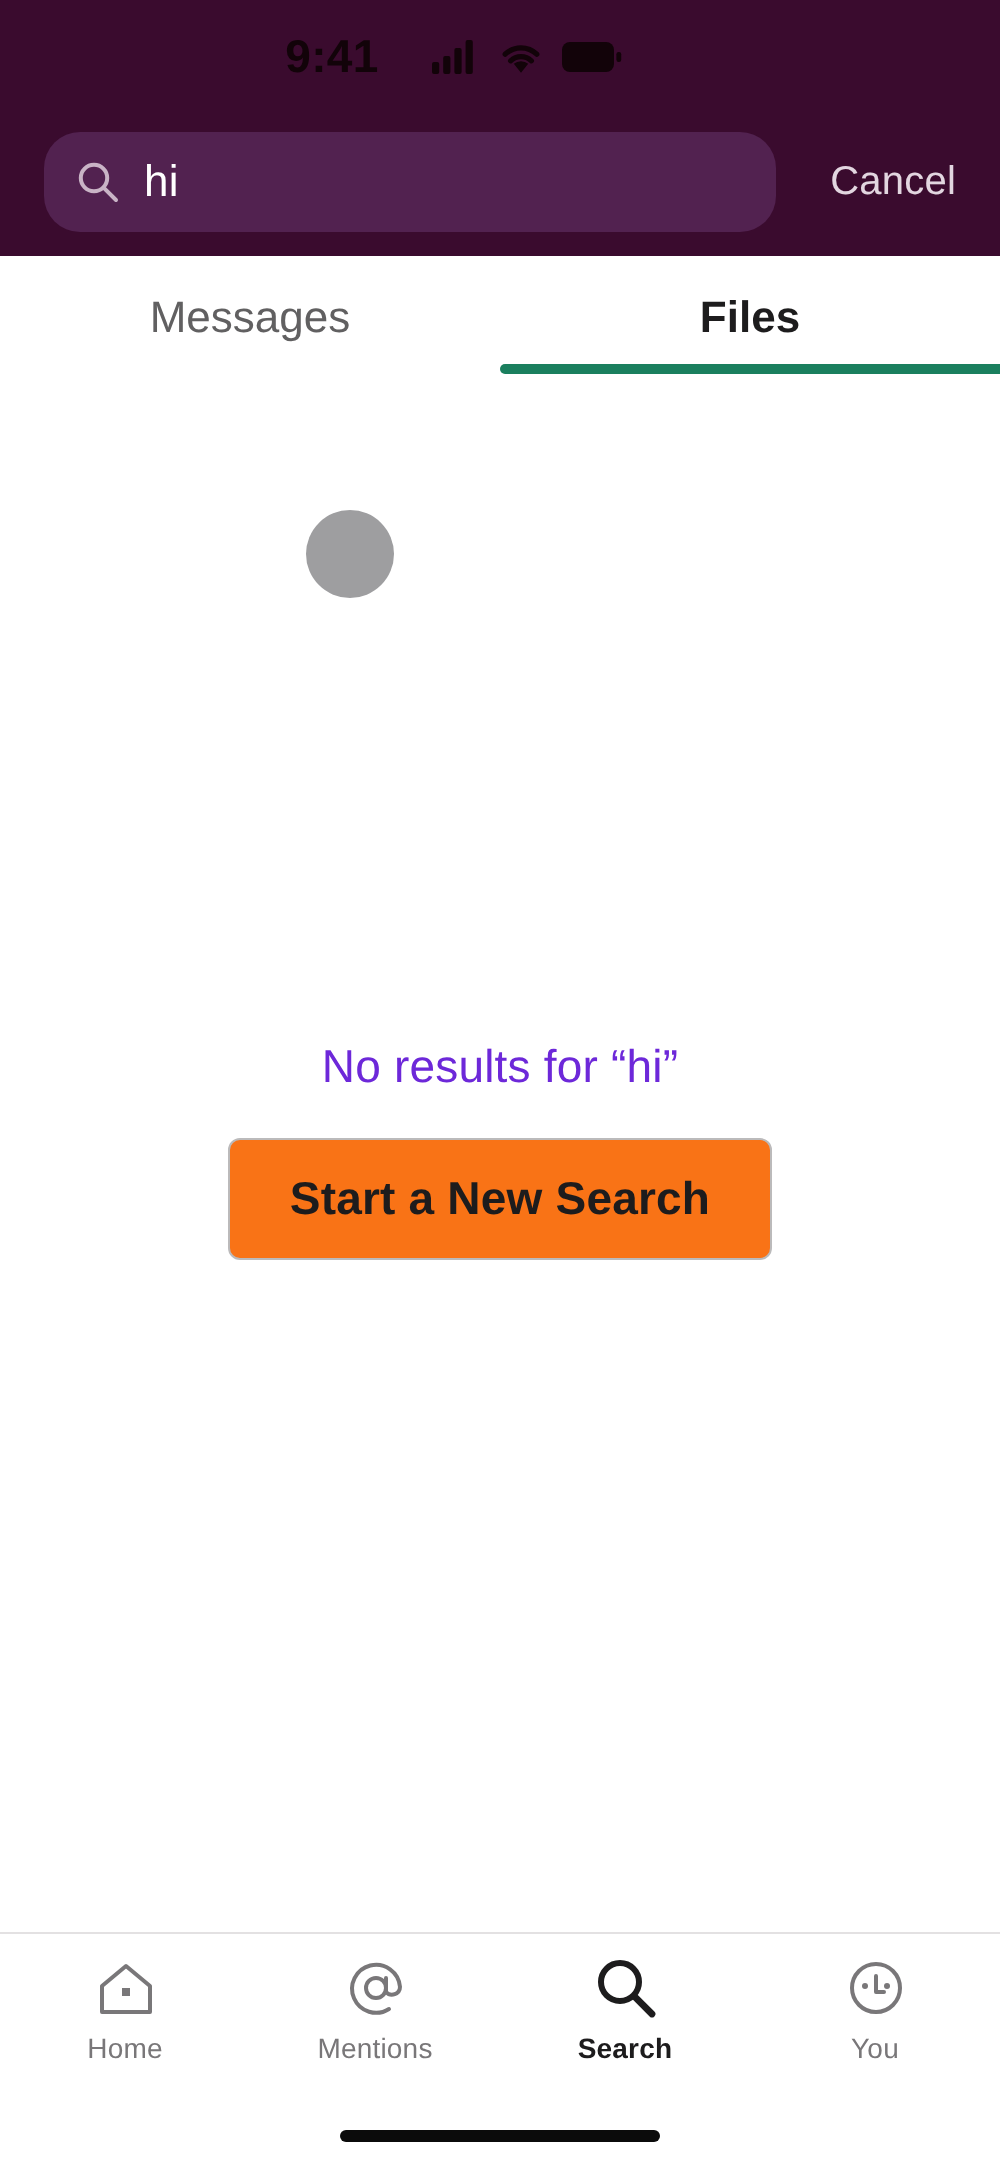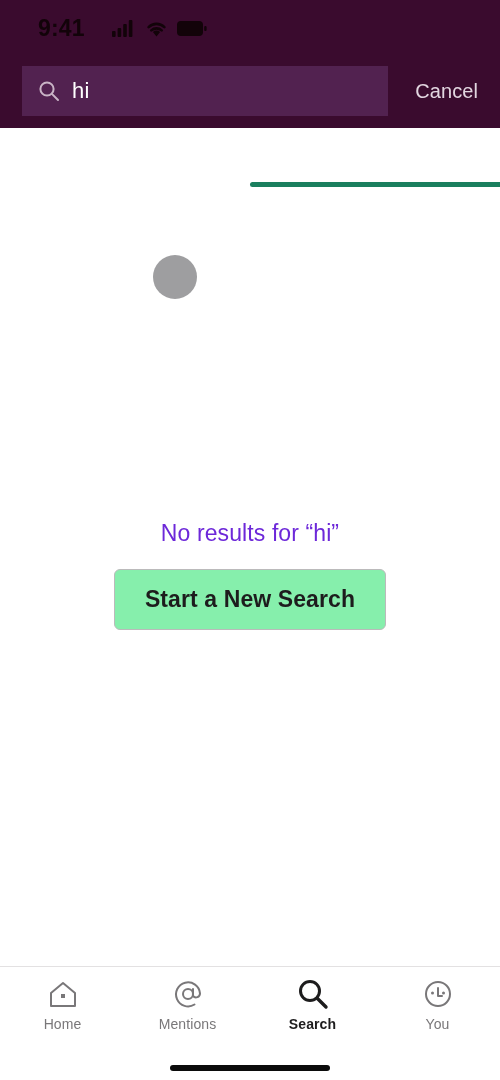--- a/index.html
+++ b/index.html
@@ -12,38 +12,38 @@
   }
   .phone { position:relative; width:500px; height:1080px; background:#ffffff; }
 
   
   .header {
     position:absolute; top:0; left:0; width:500px; height:128px;
     background:#3a0b2e;
   }
   .statusbar {
     position:absolute; top:0; left:0; width:444px; height:52px;
-    display:flex; align-items:center; justify-content:flex-start;
+    display:flex; align-items:center; justify-content:center;
     padding:0 28px;
     gap:27px;
   }
   .status-time {
     font-size:23px; font-weight:bold; color:#120309;
     letter-spacing:0.2px; margin-left:10px; margin-top:4px;
   }
   .status-icons { display:flex; align-items:center; gap:9px; margin-top:4px; }
   .status-icons svg { display:block; }
 
   .searchrow {
     position:absolute; top:66px; left:0; width:500px; height:50px;
     display:flex; align-items:center; padding:0 22px;
   }
   .searchfield {
     position:relative; width:366px; height:50px;
-    background:#522250; border-radius:0;
+    background:#522250; border-radius:18px;
     display:flex; align-items:center; padding:0 16px;
   }
   .searchfield .mag { width:22px; height:22px; flex:0 0 22px; margin-right:12px; }
   .search-value {
     font-size:22px; color:#ffffff; letter-spacing:0.2px;
   }
   .cancel-btn {
     margin-left:auto; font-size:20px; color:#e2d6e0;
     letter-spacing:0.1px; padding-left:16px;
   }
@@ -79,21 +79,21 @@
     position:absolute; top:330px; left:0; width:500px;
     display:flex; flex-direction:column; align-items:center;
   }
   .empty-title {
     font-size:23px; color:#6d28d9; letter-spacing:0.1px;
   }
   .new-search-btn {
     margin-top:22px;
     padding:16px 30px;
     border:1px solid #bbbabb; border-radius:6px;
-    background:#86efac;
+    background:#f97316;
     font-size:23px; font-weight:bold; color:#1d1c1d;
     letter-spacing:0.1px;
   }
 
   
   .bottomnav {
     position:absolute; top:966px; left:0; width:500px; height:114px;
     background:#ffffff; border-top:1px solid #e3e1e2;
   }
   .navitems { display:flex; width:500px; height:74px; }
@@ -150,20 +150,24 @@
             <circle cx="9" cy="9" r="6.6" stroke="#c9b4c6" stroke-width="2" fill="none"></circle>
             <line x1="13.9" y1="13.9" x2="20" y2="20" stroke="#c9b4c6" stroke-width="2" stroke-linecap="round"></line>
           </svg>
         </span>
         <span class="search-value">hi</span>
       </div>
       <div class="cancel-btn">Cancel</div>
     </div>
   </div>
 
+  <div class="tabbar">
+    <div class="tab tab-messages">Messages</div>
+    <div class="tab tab-files">Files</div>
+  </div>
   <div class="tab-underline"></div>
 
   <div class="content">
     <div class="skeleton-circle"></div>
 
     <div class="empty-state">
       <div class="empty-title">No results for “hi”</div>
       <div class="new-search-btn">Start a New Search</div>
     </div>
   </div>

